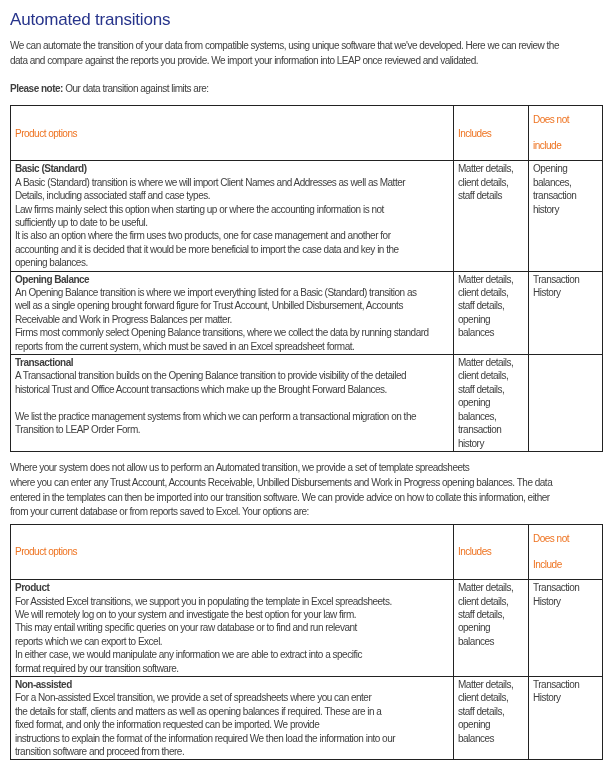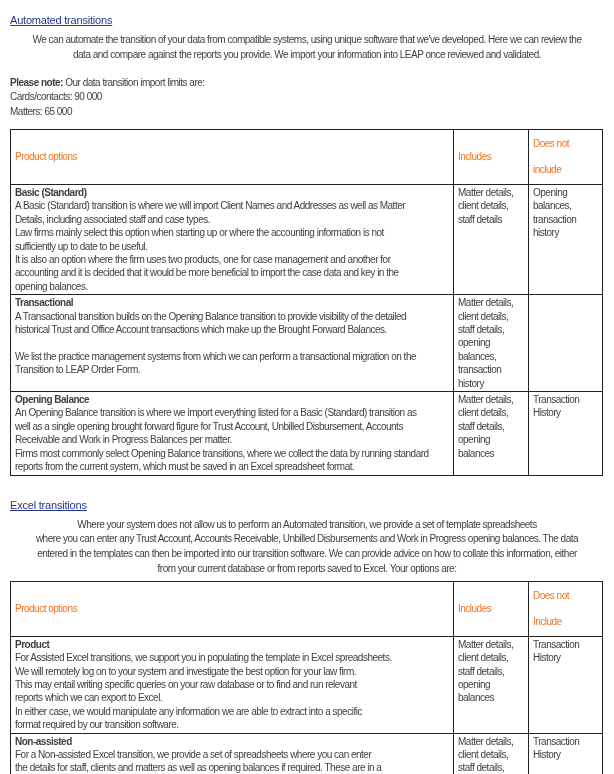--- a/index.html
+++ b/index.html
@@ -9,28 +9,28 @@
     --border:#222222;
   }
   *{box-sizing:border-box;margin:0;padding:0;}
   html,body{background:#fff;}
   body{
     width:614px;height:774px;overflow:hidden;position:relative;
     font-family:"Liberation Sans","DejaVu Sans",sans-serif;
     padding:10px 10px 0 10px;
   }
   .doc-title{
-    font-size:11px;line-height:20px;font-weight:400;
-    color:var(--navy);letter-spacing:-0.2px;text-decoration:underline;
+    font-size:17px;line-height:20px;font-weight:400;
+    color:var(--navy);letter-spacing:-0.2px;
   }
   .para{
     font-size:10px;line-height:14.8px;letter-spacing:-0.5px;
     color:var(--text);white-space:pre;overflow:hidden;
   }
-  .intro{margin-top:3px;text-align:center;}
+  .intro{margin-top:9px;}
   .note{margin-top:13px;}
   .bold{font-weight:700;}
   .block{display:block;}
   .h2{margin-top:19px;}
   table{
     border-collapse:collapse;table-layout:fixed;width:592px;margin-top:9px;
   }
   col.c-product{width:443px;}
   col.c-includes{width:75px;}
   col.c-doesnot{width:74px;}
@@ -51,22 +51,21 @@
 </style>
 </head>
 <body>
 
 <div>
 
   <section>
     <h1 class="doc-title">Automated transitions</h1>
     <p class="para intro">We can automate the transition of your data from compatible systems, using unique software that we've developed. Here we can review the
 data and compare against the reports you provide. We import your information into LEAP once reviewed and validated.</p>
-    <p class="para note"><span class="bold">Please note:</span><span> Our data transition import limits are:</span><span class="block">Cards/contacts: 90 000
-Matters: 65 000</span></p>
+    <p class="para note"><span class="bold">Please note:</span><span> Our data transition against limits are:</span></p>
 
     <table class="t1">
       <colgroup>
           <col class="c-product">
           <col class="c-includes">
           <col class="c-doesnot">
         </colgroup>
       <thead>
         <tr>
             <th class="col-product">Product options</th>
@@ -86,54 +85,53 @@
 opening balances.</div></td>
             <td>Matter details,
 client details,
 staff details</td>
             <td>Opening
 balances,
 transaction
 history</td>
           </tr>
         <tr>
+            <td><div class="cell-title">Opening Balance</div><div class="cell-body">An Opening Balance transition is where we import everything listed for a Basic (Standard) transition as
+well as a single opening brought forward figure for Trust Account, Unbilled Disbursement, Accounts
+Receivable and Work in Progress Balances per matter.
+Firms most commonly select Opening Balance transitions, where we collect the data by running standard
+reports from the current system, which must be saved in an Excel spreadsheet format.</div></td>
+            <td>Matter details,
+client details,
+staff details,
+opening
+balances</td>
+            <td>Transaction
+History</td>
+          </tr>
+        <tr>
             <td><div class="cell-title">Transactional</div><div class="cell-body">A Transactional transition builds on the Opening Balance transition to provide visibility of the detailed
 historical Trust and Office Account transactions which make up the Brought Forward Balances.
 
 We list the practice management systems from which we can perform a transactional migration on the
 Transition to LEAP Order Form.</div></td>
             <td>Matter details,
 client details,
 staff details,
 opening
 balances,
 transaction
 history</td>
             <td></td>
           </tr>
-        <tr>
-            <td><div class="cell-title">Opening Balance</div><div class="cell-body">An Opening Balance transition is where we import everything listed for a Basic (Standard) transition as
-well as a single opening brought forward figure for Trust Account, Unbilled Disbursement, Accounts
-Receivable and Work in Progress Balances per matter.
-Firms most commonly select Opening Balance transitions, where we collect the data by running standard
-reports from the current system, which must be saved in an Excel spreadsheet format.</div></td>
-            <td>Matter details,
-client details,
-staff details,
-opening
-balances</td>
-            <td>Transaction
-History</td>
-          </tr>
       </tbody>
     </table>
   </section>
 
   <section>
-    <h1 class="doc-title h2">Excel transitions</h1>
     <p class="para intro">Where your system does not allow us to perform an Automated transition, we provide a set of template spreadsheets
 where you can enter any Trust Account, Accounts Receivable, Unbilled Disbursements and Work in Progress opening balances. The data
 entered in the templates can then be imported into our transition software. We can provide advice on how to collate this information, either
 from your current database or from reports saved to Excel. Your options are:</p>
 
     <table class="t2">
       <colgroup>
           <col class="c-product">
           <col class="c-includes">
           <col class="c-doesnot">

